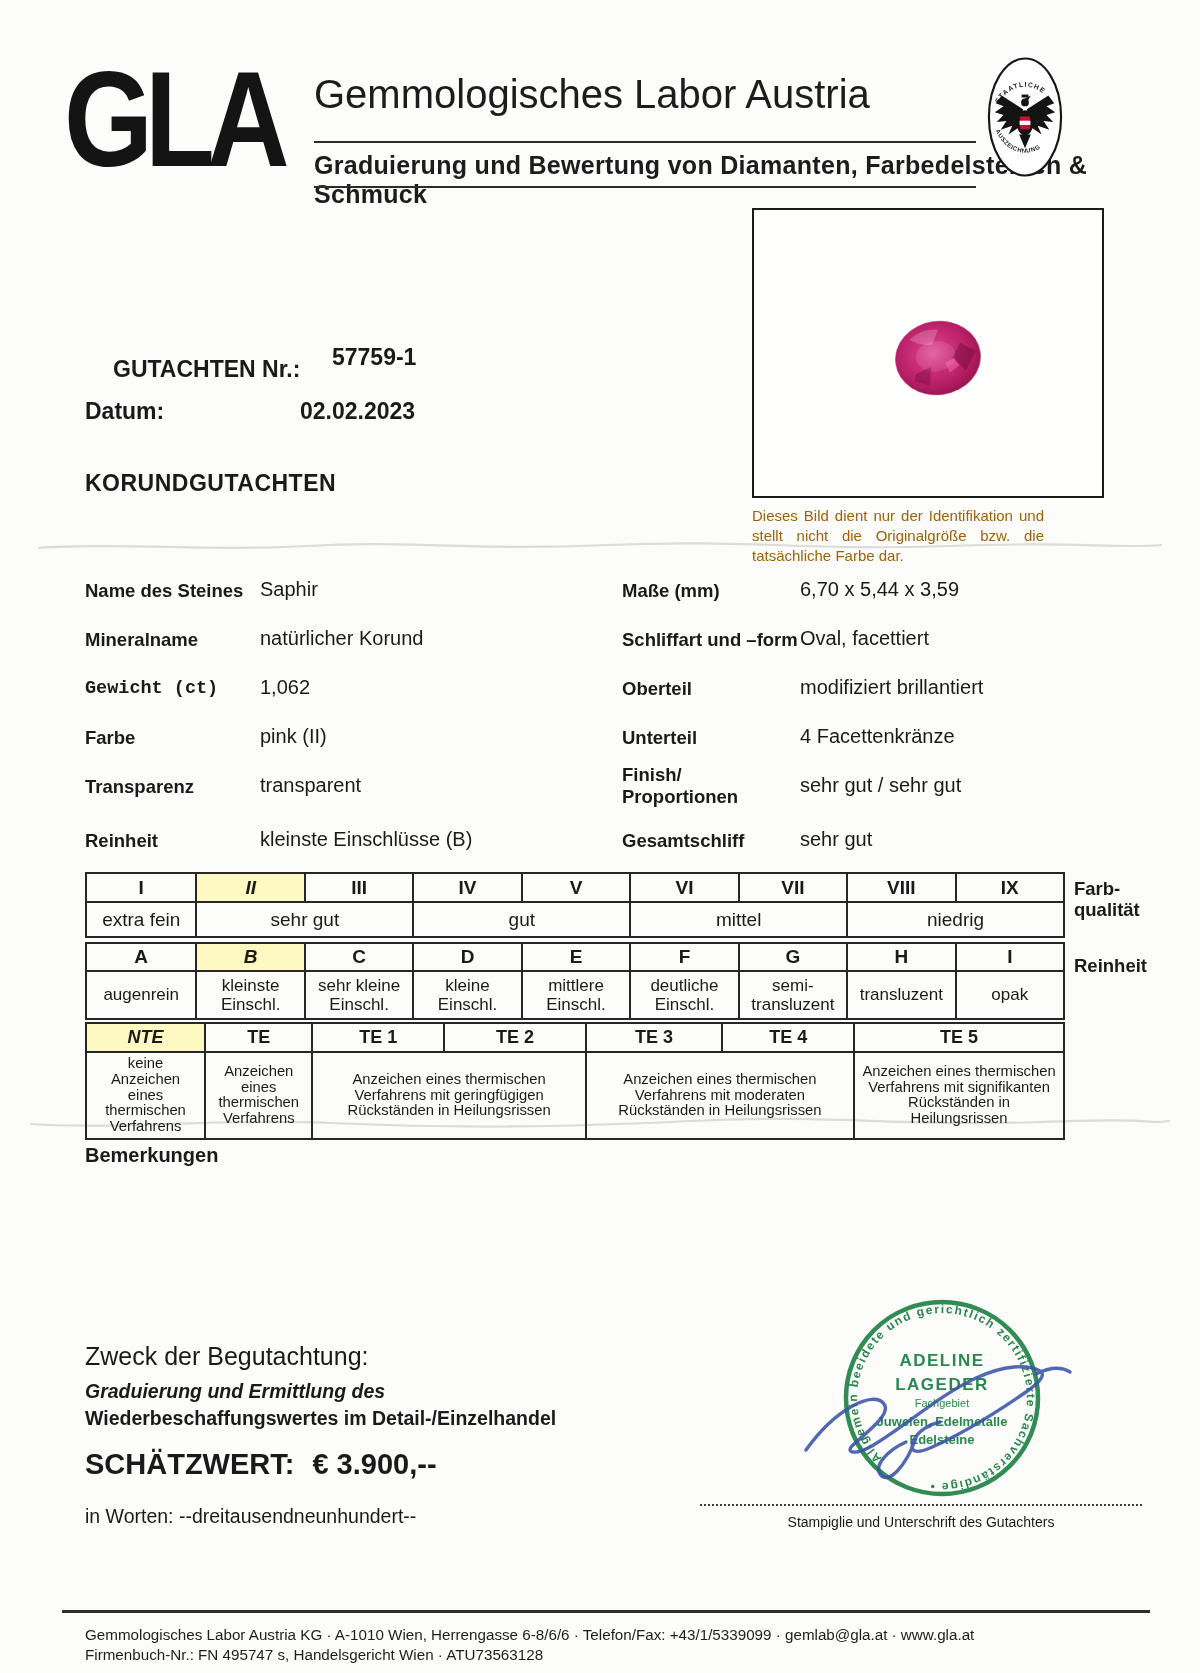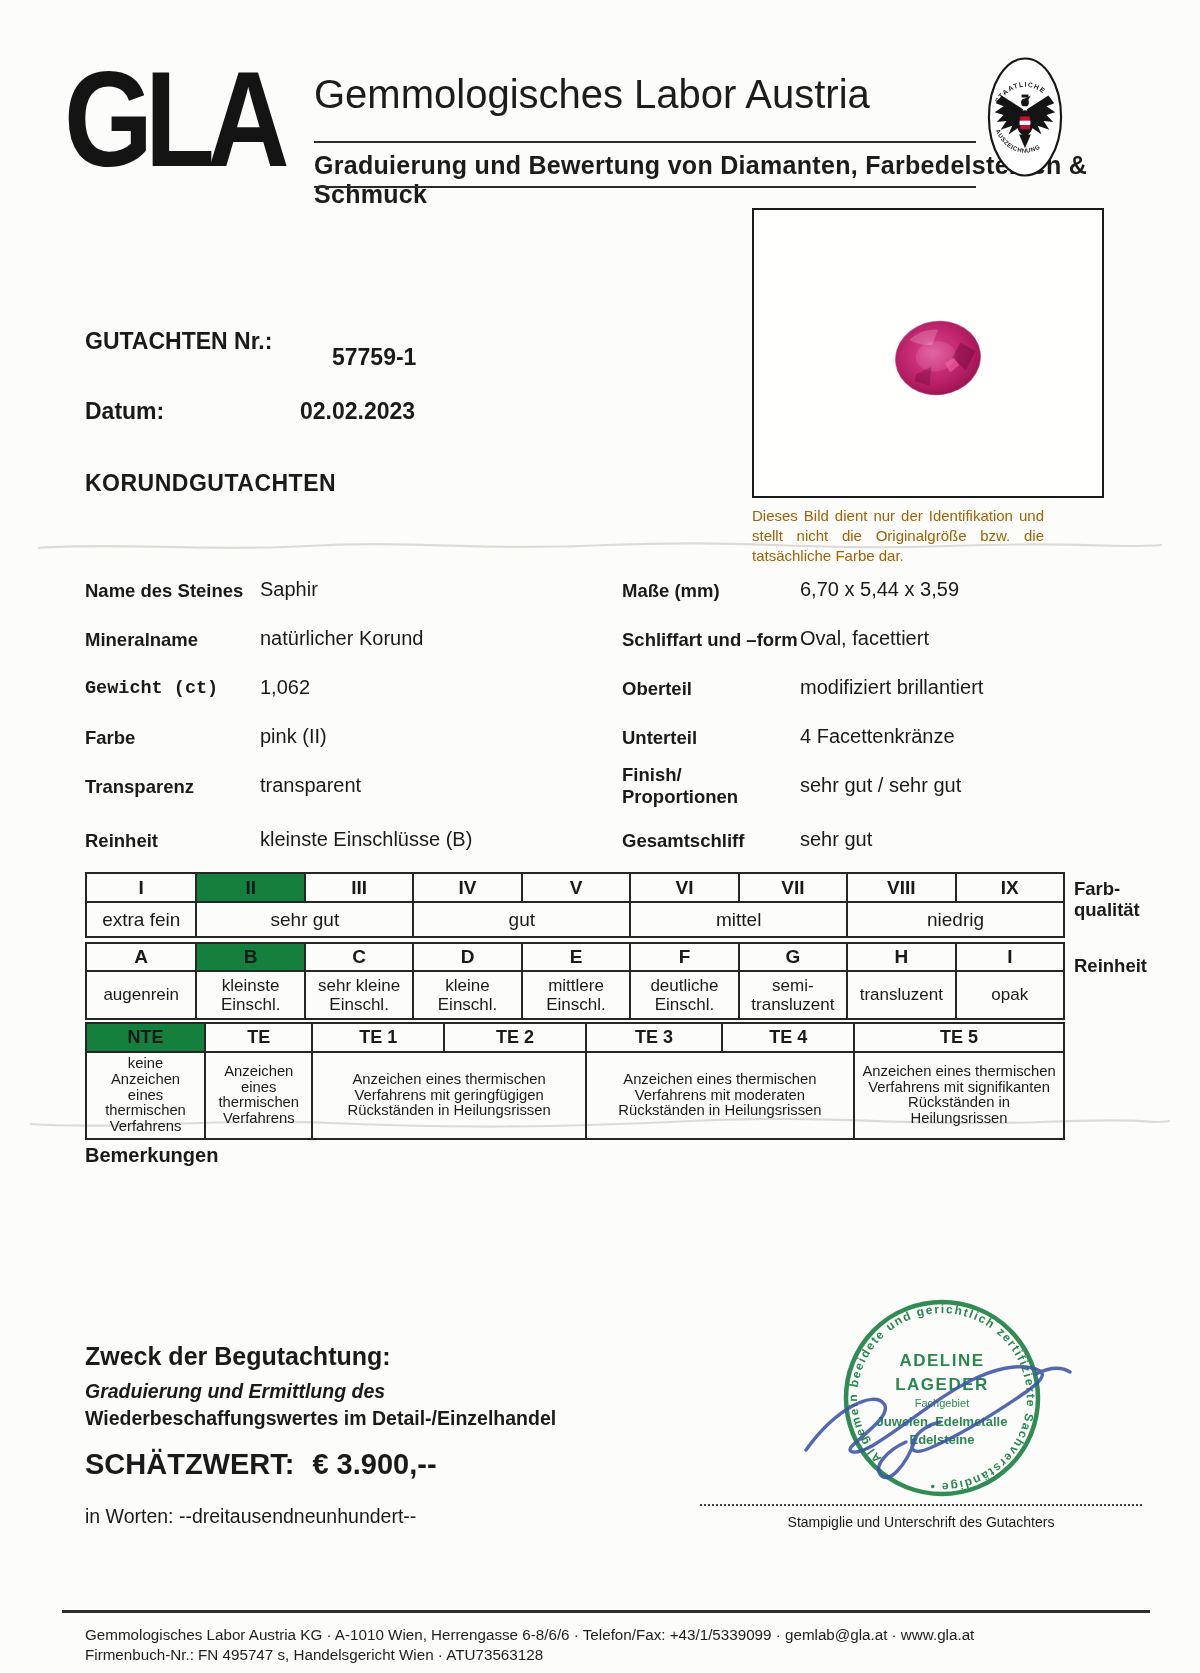--- a/index.html
+++ b/index.html
@@ -45,34 +45,34 @@
   .gtable { left:85px; width:980px; border:2px solid #262626; }
   .grow { display:grid; grid-template-columns:repeat(9,1fr); }
   .cell { display:flex; align-items:center; justify-content:center; text-align:center; border-left:2px solid #262626; }
   .cell:first-child { border-left:none; }
   .rownum { height:27px; font-size:19px; font-weight:700; }
   .rowword { height:35px; font-size:19px; border-top:2px solid #262626; }
   .rowword .cell.sp2 { grid-column:span 2; }
   .rowlet { height:26px; font-size:19px; font-weight:700; }
   .rowdesc { height:48px; font-size:17px; line-height:19.5px; border-top:2px solid #262626; }
   .rowdesc .cell { padding:0 2px; }
-  .hl { background:#15803d; }
+  .hl { background:#fef9c3;font-style:italic; }
   .side-label { left:1074px; font-size:18.5px; font-weight:700; line-height:21px; }
 
   .ttable { left:85px; top:1022px; width:980px; border:2px solid #262626; }
   .trow { display:grid; grid-template-columns:12% 11% 13.5% 14.5% 14% 13.5% auto; }
   .thead .cell { height:27px; font-size:18px; font-weight:700; }
   .tbody .cell { min-height:78px; font-size:14.8px; line-height:15.8px; padding:3px 6px; }
   .tbody { border-top:2px solid #262626; }
   .tc3 { grid-column:3 / span 2; }
   .tc4 { grid-column:5 / span 2; }
 
   
   .remarks { left:85px; top:1144px; font-size:20px; font-weight:700; }
-  .purpose-title { left:85px; top:1342px; font-size:25px; font-weight:700; }
+  .purpose-title { left:85px; top:1342px; font-size:25px; font-weight:400; }
   .purpose-line { left:85px; font-size:19.5px; font-weight:700; }
   .value-line { left:85px; top:1448px; font-size:29px; font-weight:700; }
   .value-line .val { margin-left:18px; }
   .in-words { left:85px; top:1505px; font-size:19.5px; }
   .dotted { left:700px; top:1504px; width:442px; border-top:2px dotted #3f3f3f; }
   .stamp-caption { left:700px; top:1514px; width:442px; text-align:center; font-size:14px; }
 
   
   .footer-rule { left:62px; top:1610px; width:1088px; height:2.5px; background:#2e2e2e; }
   .footer-line { left:85px; font-size:15.2px; color:#1e1e1e; }
@@ -106,21 +106,21 @@
       <path d="M42,56 L64,42 L70,50 L62,53 L71,59 L62,62 L69,69 L59,68 L65,77 L53,73 L57,82 L44,73 Z"></path>
       <ellipse cx="40" cy="70" rx="8.5" ry="13"></ellipse>
       <path d="M34,82 L46,82 L40,96 Z"></path>
     </g>
     <g>
       <rect x="34.5" y="63" width="11" height="14" rx="1.5" fill="#c8102e" stroke="#141414" stroke-width="0.8"></rect>
       <rect x="34.5" y="67.8" width="11" height="4.4" fill="#ffffff"></rect>
     </g>
   </svg>
 
-  <div class="abs cert-label" style="top:328px;">GUTACHTEN Nr.:</div>
+  <div class="abs cert-label" style="top:356px;margin-left:28px;">GUTACHTEN Nr.:</div>
   <div class="abs cert-value" style="left:332px; top:344px;">57759-1</div>
   <div class="abs cert-label" style="top:398px;">Datum:</div>
   <div class="abs cert-value" style="left:300px; top:398px;">02.02.2023</div>
   <div class="abs doc-title">KORUNDGUTACHTEN</div>
 
   <div class="abs photo-box">
     <svg class="abs" style="left:138px; top:106px;" width="92" height="84" viewBox="0 0 92 84">
       <defs>
         <radialGradient id="gemGrad" cx="45%" cy="42%" r="65%">
           <stop offset="0%" stop-color="#df559a"></stop>

